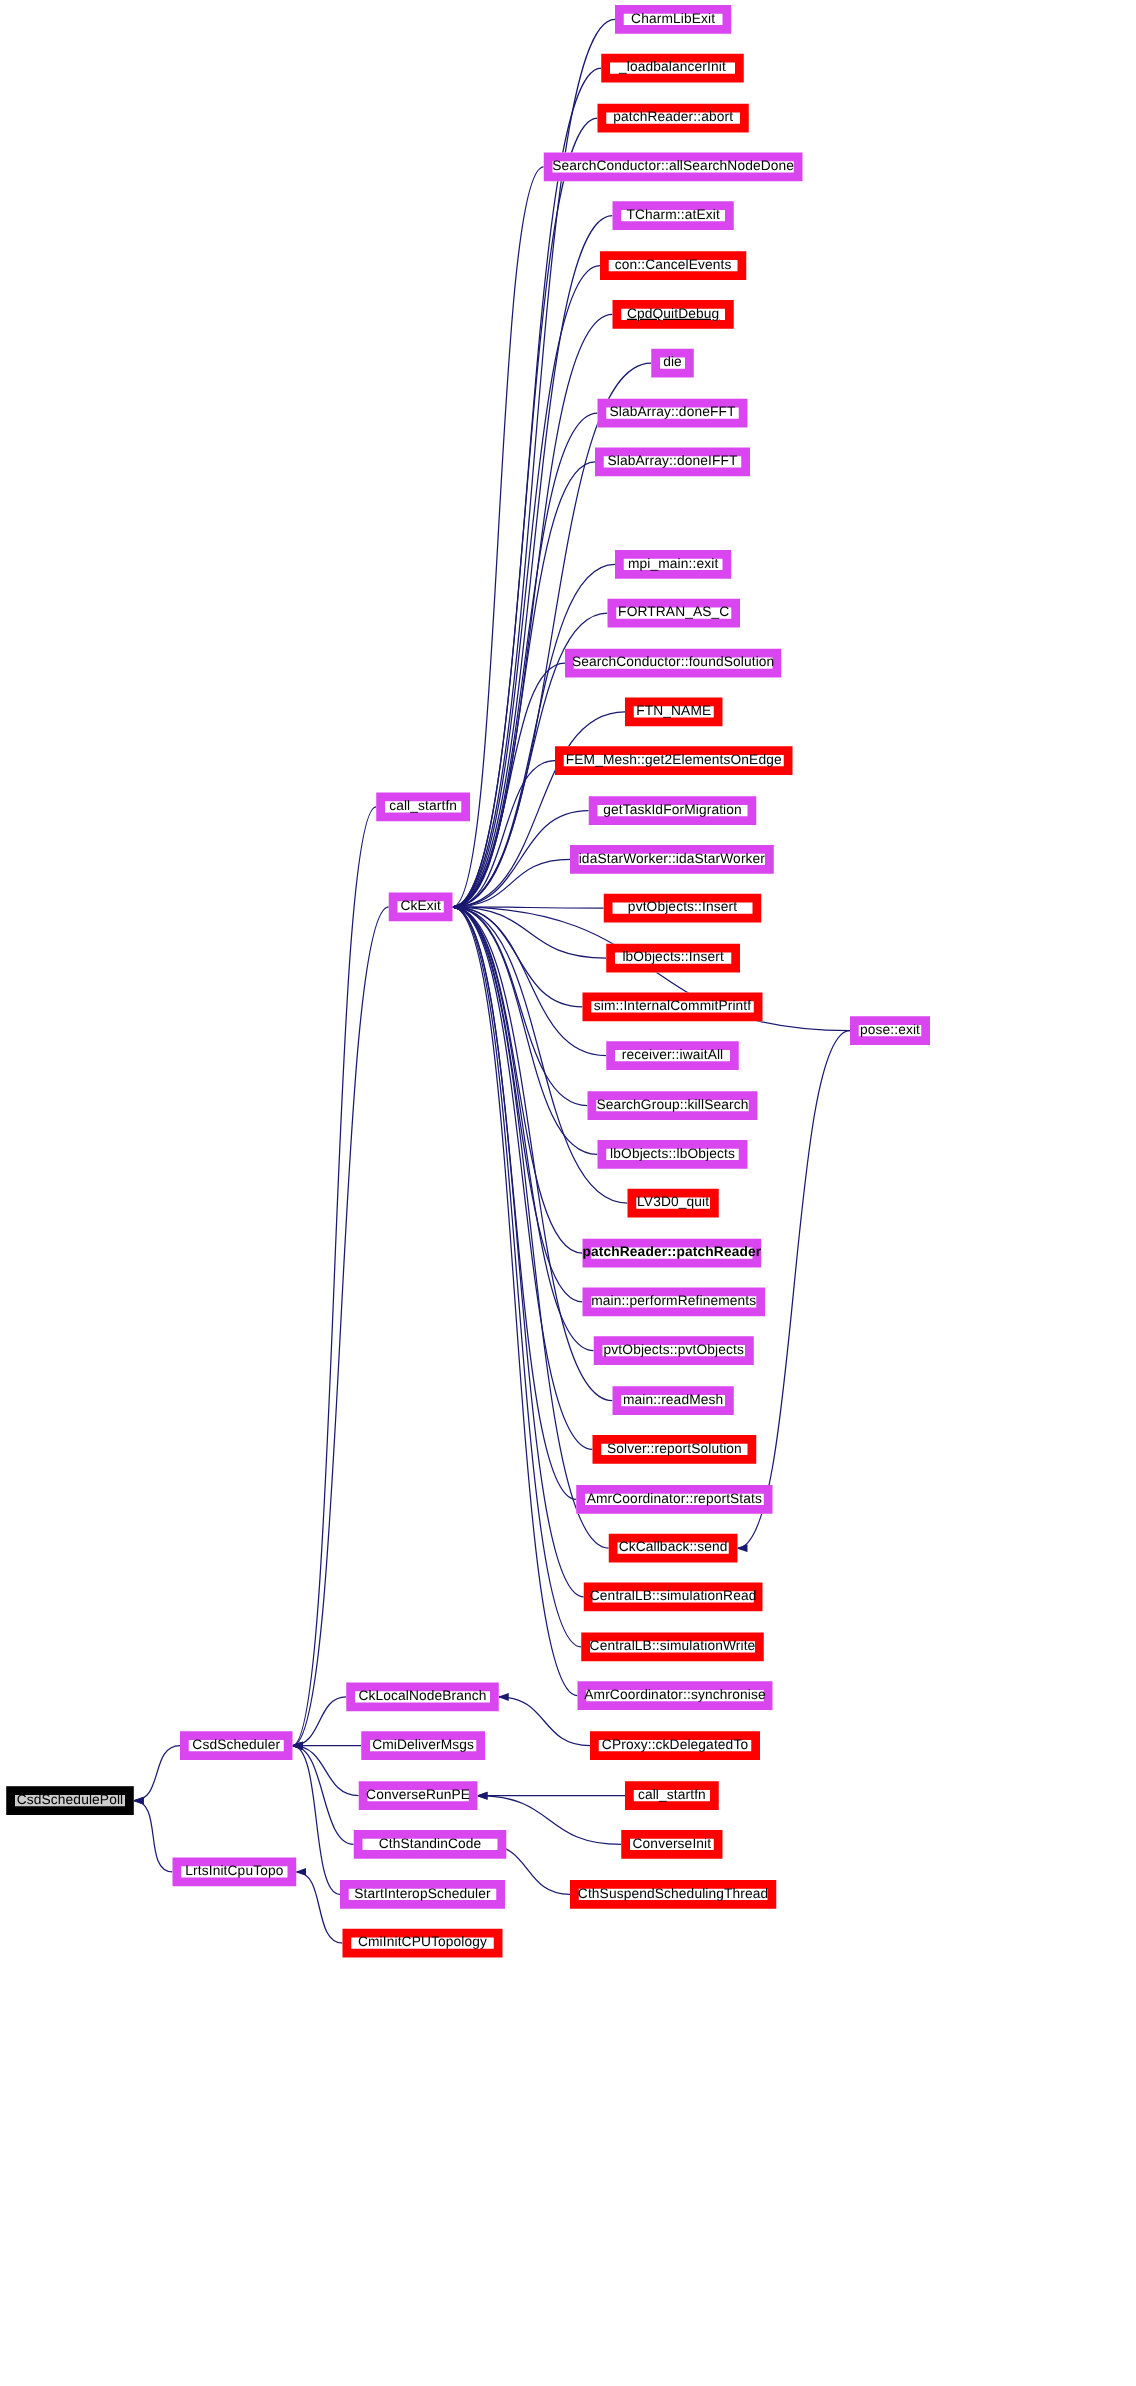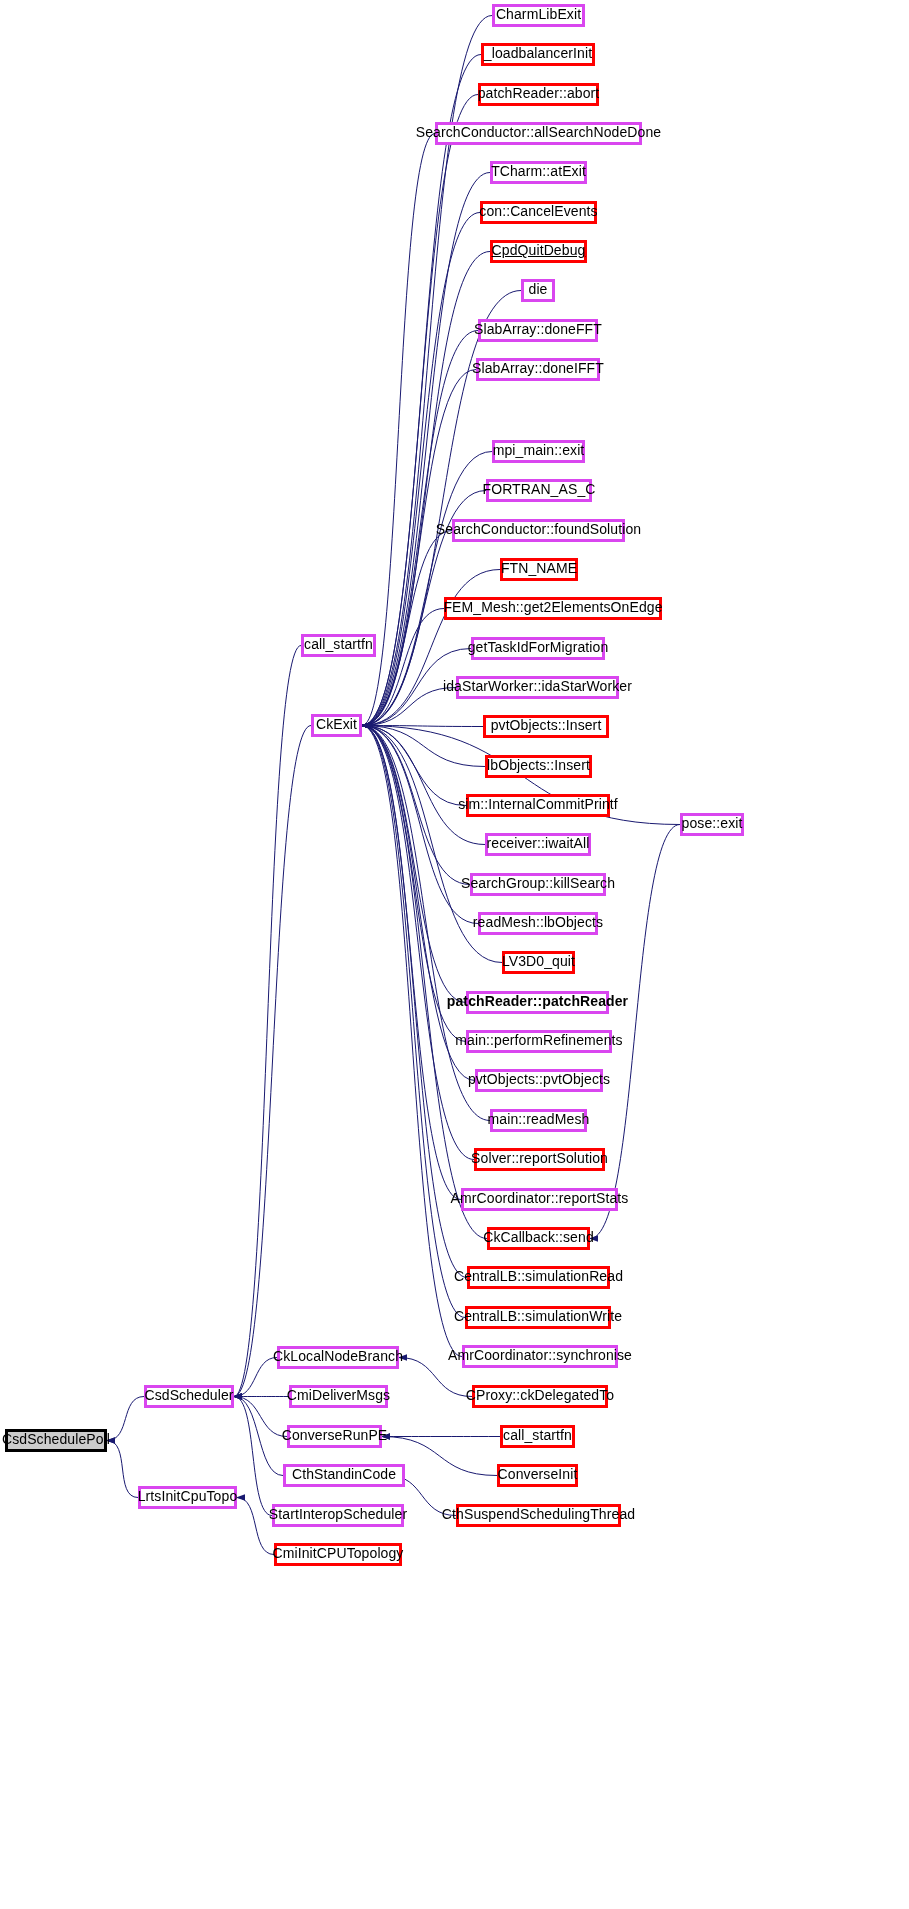--- a/index.html
+++ b/index.html
@@ -15,26 +15,26 @@
   #edges{
     position:absolute;
     left:0; top:0;
     width:909px; height:1909px;
     pointer-events:none;
   }
   .node{
     position:absolute;
     box-sizing:border-box;
     display:flex;
-    align-items:flex-start;
+    align-items:center;
     justify-content:center;
     background:#ffffff;
-    border:3px solid #d946ef;
+    border:7px solid #d946ef;
     color:#000000;
-    font-size:14px;
+    font-size:11px;
     line-height:1;
     white-space:nowrap;
     letter-spacing:0.1px;
     height:23px;
     z-index:2;
   }
   .node.red{ border-color:#ff0000; }
   .node.current{ background:#cccccc; border-color:#000000; }
   .node .lbl{ display:block; padding:0 6px; }
 </style>
@@ -137,21 +137,21 @@
       </div>
       <div class="node" style="left: 486px; top: 479px; width: 106px;">
         <span class="lbl">FORTRAN_AS_C</span>
       </div>
       <div class="node" style="left: 452px; top: 519px; width: 173px;">
         <span class="lbl">SearchConductor::foundSolution</span>
       </div>
       <div class="node red" style="left: 500px; top: 558px; width: 78px;">
         <span class="lbl">FTN_NAME</span>
       </div>
-      <div class="node red" style="left: 444px; top: 597px; width: 218px;">
+      <div class="node red" style="left: 444px; top: 597px; width: 190px;">
         <span class="lbl">FEM_Mesh::get2ElementsOnEdge</span>
       </div>
       <div class="node" style="left: 471px; top: 637px; width: 134px;">
         <span class="lbl">getTaskIdForMigration</span>
       </div>
       <div class="node" style="left: 456px; top: 676px; width: 163px;">
         <span class="lbl">idaStarWorker::idaStarWorker</span>
       </div>
       <div class="node red" style="left: 483px; top: 715px; width: 126px;">
         <span class="lbl">pvtObjects::Insert</span>
@@ -162,21 +162,21 @@
       <div class="node red" style="left: 466px; top: 794px; width: 144px;">
         <span class="lbl">sim::InternalCommitPrintf</span>
       </div>
       <div class="node" style="left: 485px; top: 833px; width: 106px;">
         <span class="lbl">receiver::iwaitAll</span>
       </div>
       <div class="node" style="left: 470px; top: 873px; width: 136px;">
         <span class="lbl">SearchGroup::killSearch</span>
       </div>
       <div class="node" style="left: 478px; top: 912px; width: 120px;">
-        <span class="lbl">readMesh::lbObjects</span>
+        <span class="lbl">lbObjects::lbObjects</span>
       </div>
       <div class="node red" style="left: 502px; top: 951px; width: 73px;">
         <span class="lbl">LV3D0_quit</span>
       </div>
       <div class="node" style="left: 466px; top: 991px; width: 143px; font-weight: bold;">
         <span class="lbl">patchReader::patchReader</span>
       </div>
       <div class="node" style="left: 466px; top: 1030px; width: 146px;">
         <span class="lbl">main::performRefinements</span>
       </div>

